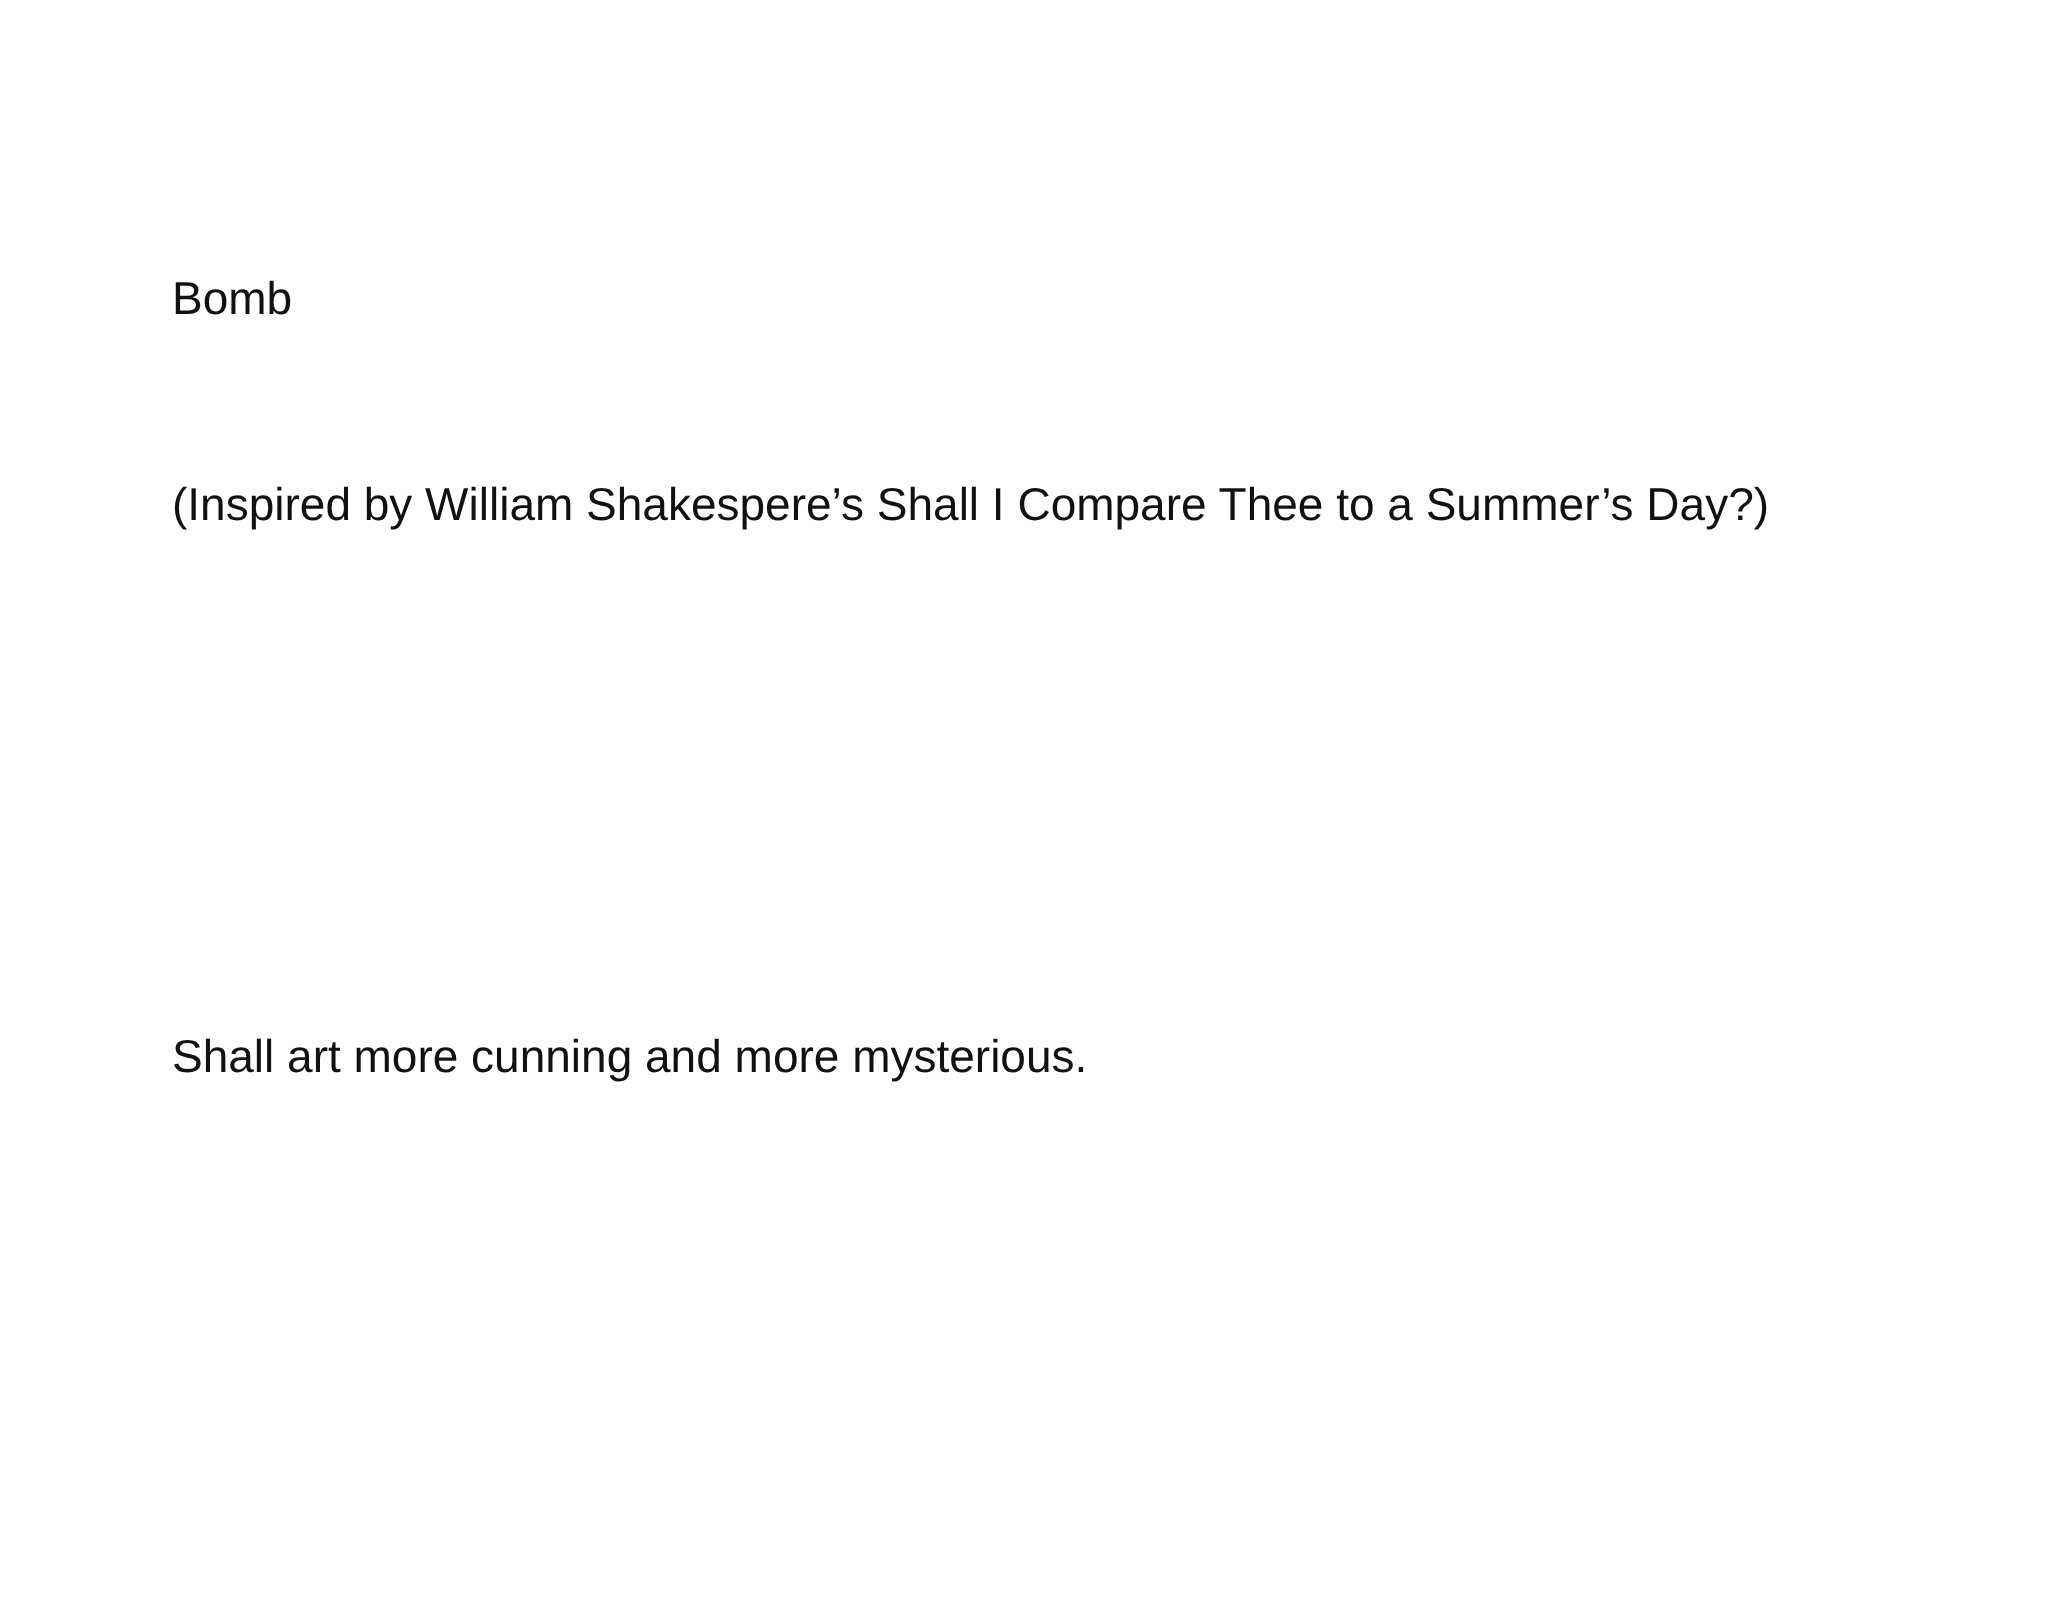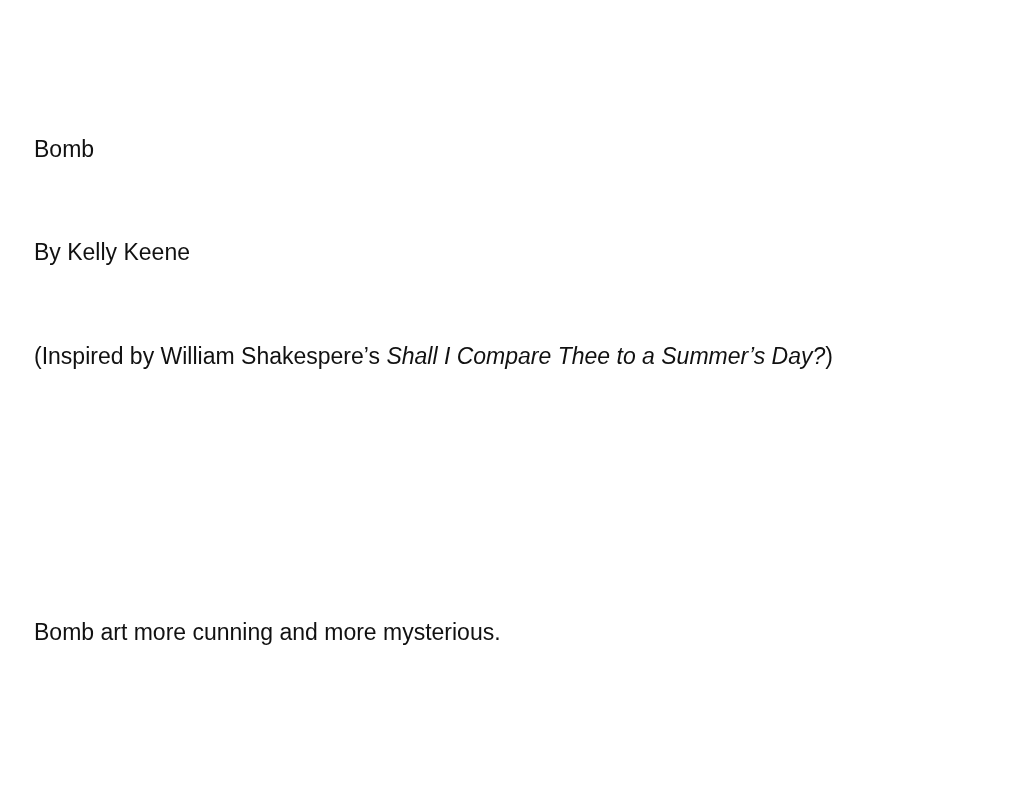--- a/index.html
+++ b/index.html
@@ -11,53 +11,51 @@
     width: 1023px;
     height: 800px;
     font-family: "Liberation Sans", sans-serif;
     color: #000000;
     overflow: hidden;
   }
   .page {
     box-sizing: border-box;
     width: 1023px;
     height: 800px;
-    padding: 28px 40px 0 34px;
+    padding: 28px 40px 0 86px;
     background: #ffffff;
   }
   .poem {
     font-size: 23px;
     line-height: 34.5px;
     color: #111111;
     white-space: pre-wrap;
   }
   .line {
     min-height: 34.5px;
     white-space: pre-wrap;
   }
   .line.blank {
     height: 34.5px;
   }
   .italic {
-    font-style: italic;
   }
 </style>
 </head>
 <body>
 
 <div class="page">
   <div class="poem">
 
     <div class="line">Bomb</div>
-    <div class="line">By Kelly Keene</div>
     <div class="line"><span>(Inspired by William Shakespere’s </span><span class="italic">Shall I Compare Thee to a Summer’s Day?</span><span>)</span></div>
 
     <div class="line blank"></div>
 
-    <div class="line">Bomb art more cunning and more mysterious.</div>
+    <div class="line">Shall art more cunning and more mysterious.</div>
     
     
 
     
 
     
     
     
     
 

